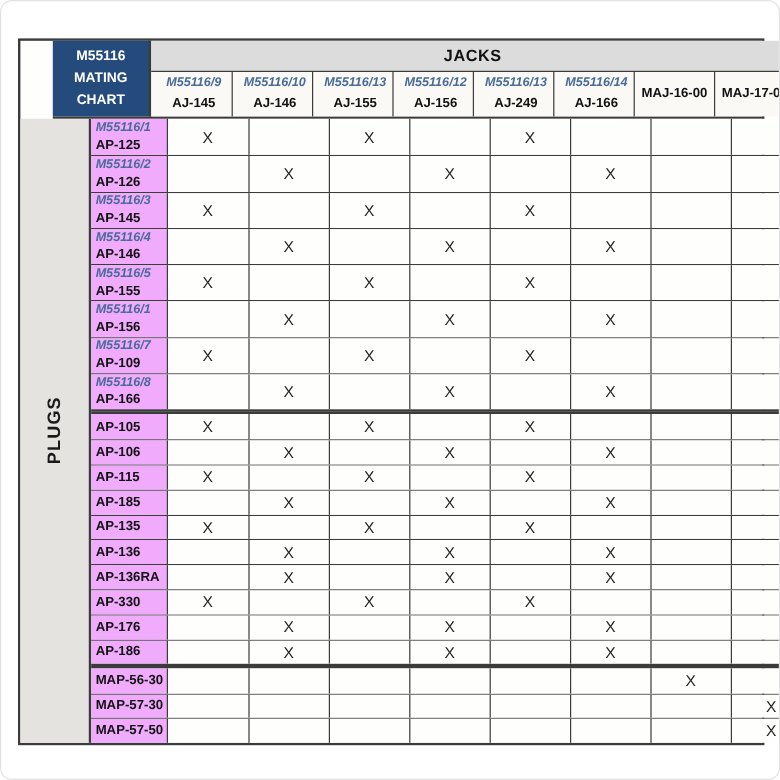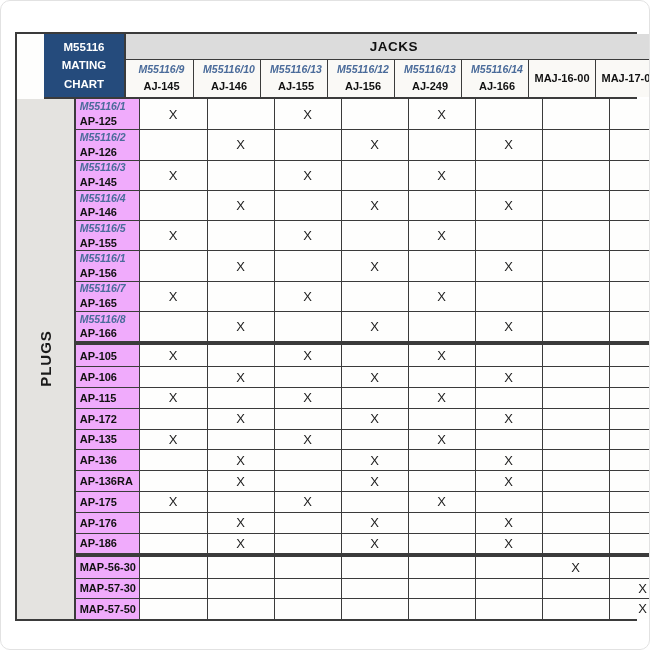--- a/index.html
+++ b/index.html
@@ -403,21 +403,21 @@
   </div>
 
   <div class="data-cell">
     <span class="x"></span>
   </div>
 </div>
 
   <div class="row">
     <div class="label-cell">
       <div class="spec">M55116/7</div>
-      <div class="name">AP-165</div>
+      <div class="name">AP-109</div>
     </div>
 
   <div class="data-cell">
     <span class="x">X</span>
   </div>
 
   <div class="data-cell">
     <span class="x"></span>
   </div>
 
@@ -600,21 +600,21 @@
   </div>
 
   <div class="data-cell">
     <span class="x"></span>
   </div>
 </div>
 
   <div class="row">
     <div class="label-cell">
 
-      <div class="name">AP-172</div>
+      <div class="name">AP-185</div>
     </div>
 
   <div class="data-cell">
     <span class="x"></span>
   </div>
 
   <div class="data-cell">
     <span class="x">X</span>
   </div>
 
@@ -756,21 +756,21 @@
   </div>
 
   <div class="data-cell">
     <span class="x"></span>
   </div>
 </div>
 
   <div class="row">
     <div class="label-cell">
 
-      <div class="name">AP-175</div>
+      <div class="name">AP-330</div>
     </div>
 
   <div class="data-cell">
     <span class="x">X</span>
   </div>
 
   <div class="data-cell">
     <span class="x"></span>
   </div>
 

